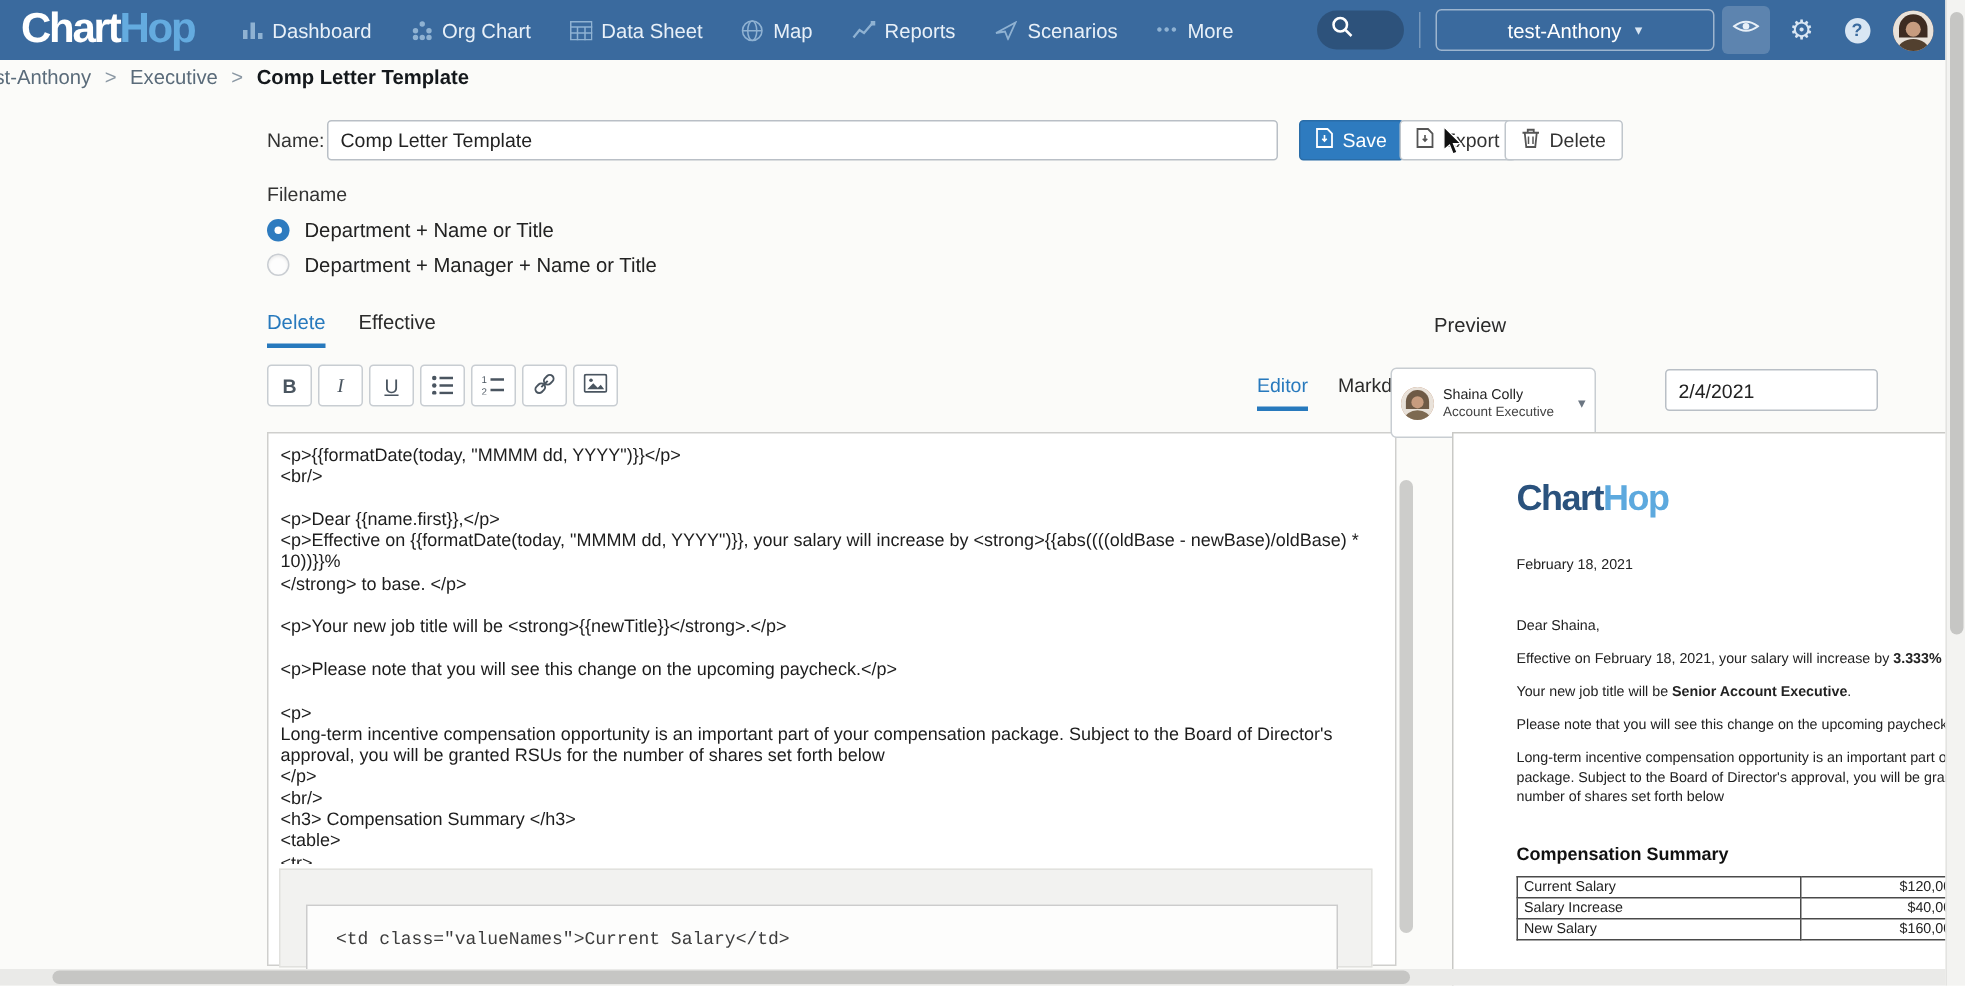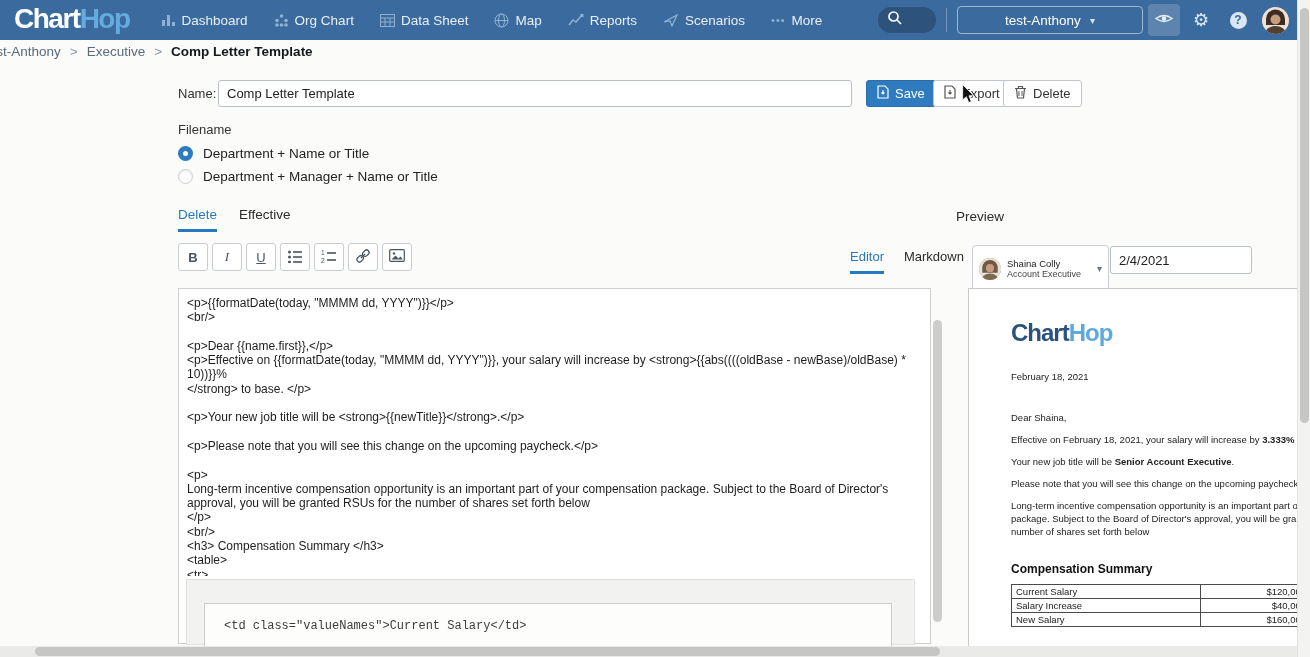--- a/index.html
+++ b/index.html
@@ -73,21 +73,21 @@
   .code-widget { position:absolute; left:7px; right:15px; top:290px; bottom:-2px;
                  background:#f2f2f0; border:1px solid #e1e1de; }
   .code-widget-inner { position:absolute; left:17px; right:22px; top:23px; bottom:-4px;
                        background:#fdfdfc; border:1px solid #cccccc; padding:15px 0 0 19px;
                        font-family:"Liberation Mono","DejaVu Sans Mono",monospace;
                        font-size:12px; color:#3d3d3d; white-space:pre; }
   .editor-scrollthumb { position:absolute; left:933px; top:320px; width:9px; height:302px;
                         background:#cdcdcb; border-radius:5px; }
 
   
-  .person-dd { position:absolute; left:972px; top:245px; width:137px; height:47px;
+  .person-dd { position:absolute; left:927px; top:245px; width:137px; height:47px;
                border:1px solid #c8cdd2; border-radius:4px; background:#fff; display:flex;
                align-items:center; gap:6px; padding:0 6px; cursor:pointer; }
   .person-avatar { width:22px; height:22px; border-radius:50%; overflow:hidden; flex:none; background:#caa287; }
   .person-texts { display:flex; flex-direction:column; line-height:10px; flex:1; }
   .person-name { font-size:9.5px; color:#222; }
   .person-title { font-size:9px; color:#444; }
   .dd-chevron { color:#6b7682; font-size:10px; }
   .date-input { position:absolute; left:1110px; top:246px; width:142px; height:28px; }
 
   .preview-clip { position:absolute; left:968px; top:288px; width:329px; height:369px; overflow:hidden; }
@@ -310,21 +310,21 @@
   </button>
   <button class="tool-btn">
     <span><svg width="16" height="13">
           <rect x="0.7" y="0.7" width="14.6" height="11.6" rx="1" fill="none" stroke="#4a5560" stroke-width="1.2"></rect>
           <circle cx="5" cy="4.5" r="1.2" fill="#4a5560"></circle>
           <path d="M2.5 10.5 L6.5 6.5 L9.5 9.5 L11.5 7.5 L13.8 10.5 Z" fill="#4a5560"></path>
         </svg></span>
   </button>
 </div>
 
-<div class="abs" style="left:838px; top:249px; display:flex; gap:20px;margin-left:12px;">
+<div class="abs" style="left:838px; top:249px; display:flex; gap:20px;">
   <span class="tab active" style="font-size:13px;">Editor</span>
   <span class="tab" style="font-size:13px;">Markdown</span>
 </div>
 
 <div class="editor-box">
   <div class="code">&lt;p&gt;{{formatDate(today, "MMMM dd, YYYY")}}&lt;/p&gt;
 &lt;br/&gt;
 
 &lt;p&gt;Dear {{name.first}},&lt;/p&gt;
 &lt;p&gt;Effective on {{formatDate(today, "MMMM dd, YYYY")}}, your salary will increase by &lt;strong&gt;{{abs((((oldBase - newBase)/oldBase) * 10))}}%

